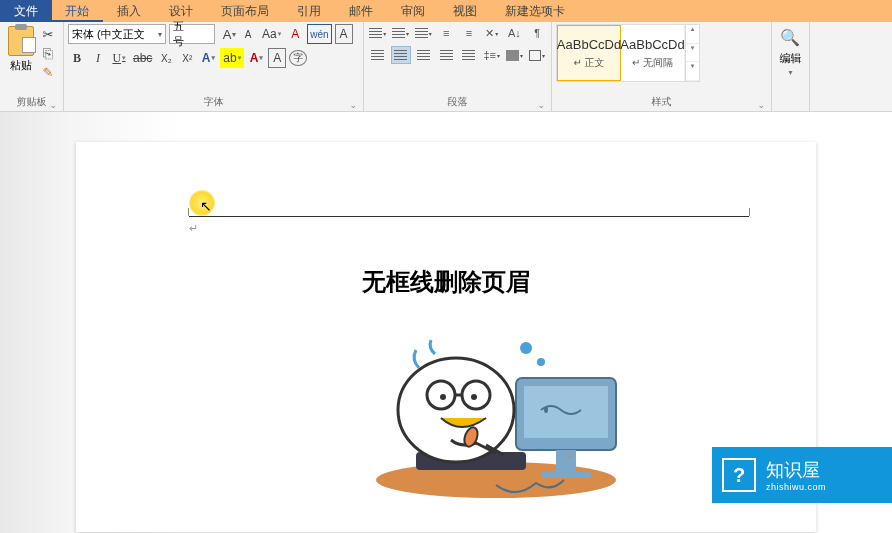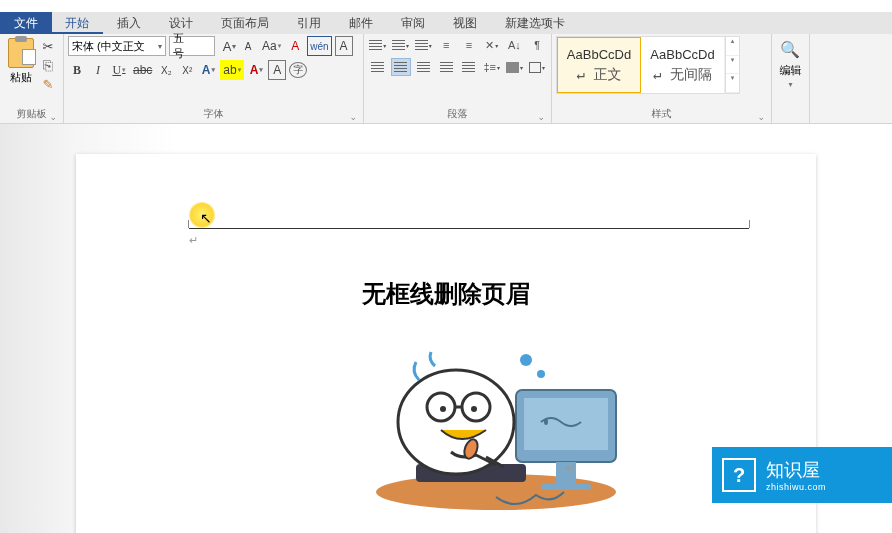--- a/index.html
+++ b/index.html
@@ -1,19 +1,19 @@
 <!DOCTYPE html>
 <html><head>
 <meta charset="utf-8">
 <style>
 * { margin: 0; padding: 0; box-sizing: border-box; font-family: "Microsoft YaHei", SimSun, sans-serif; }
 body { width: 892px; height: 533px; background: #fff; overflow: hidden; position: relative; }
 
 
-.tabs { height: 22px; display: flex; font-size: 12px; background: #e5e5e5; margin-top: 12px; }
+.tabs { height: 22px; display: flex; font-size: 12px; background: #fdba74; }
 .tab { padding: 3px 14px; color: #444; cursor: pointer; }
 .tab.file { background: #2b579a; color: #fff; }
 .tab.active { color: #2b579a; border-bottom: 2px solid #2b579a; padding-left: 13px; }
 
 
 .ribbon { height: 90px; display: flex; border-bottom: 1px solid #d4d4d4; background: #f3f3f3; }
 .group { border-right: 1px solid #d4d4d4; display: flex; flex-direction: column; justify-content: space-between; padding: 2px 4px 0; }
 .group-body { flex: 1; display: flex; align-items: flex-start; gap: 2px; }
 .group-label { text-align: center; font-size: 10px; color: #666; padding: 2px 0; position: relative; }
 .group-label::after { content: "⌄"; position: absolute; right: 2px; bottom: 1px; font-size: 9px; color: #888; }
@@ -61,25 +61,25 @@
 .pbtn.dd::after { content:"▾"; font-size:6px; margin-left:1px; }
 .lines { display:inline-block; width:13px; height:10px; background: repeating-linear-gradient(#666 0 1px, transparent 1px 3px); }
 .lines.c { background: repeating-linear-gradient(#666 0 1px, transparent 1px 3px); }
 .active-btn { background:#c5d8ec; border:1px solid #98b8dc; }
 .shade { width:13px; height:11px; background:#888; }
 .border-ic { width:12px; height:11px; border:1px solid #666; }
 
 
 .styles { width: 220px; }
 .style-gallery { display:flex; gap:0; border:1px solid #ddd; background:#fff; }
-.style-item { width:84px; height:56px; border-right:1px solid #eee; display:flex; flex-direction:column; align-items:center; justify-content:center; font-size:11px; cursor:pointer; }
+.style-item { width:64px; height:56px; border-right:1px solid #eee; display:flex; flex-direction:column; align-items:center; justify-content:center; font-size:11px; cursor:pointer; }
 .style-item:first-child { border:1px solid #f0b000; background:#fff8e0; }
 .style-prev { font-size:13px; color:#333; margin-bottom:4px; }
 .style-prev.big { font-size:20px; font-weight:bold; color:#000; }
-.style-name { font-size:14px; color:#555;font-family:Liberation Mono, monospace; }
+.style-name { font-size:10px; color:#555; }
 .spin { width:14px; display:flex; flex-direction:column; border-left:1px solid #ddd; }
 .spin div { flex:1; font-size:7px; text-align:center; color:#777; border-bottom:1px solid #eee; cursor:pointer; }
 
 
 .edit { width:38px; }
 .edit-body { display:flex; flex-direction:column; align-items:center; padding-top:4px; }
 .find-ic { font-size:16px; color:#444; }
 .edit-lbl { font-size:11px; margin-top:2px; }
 
 

